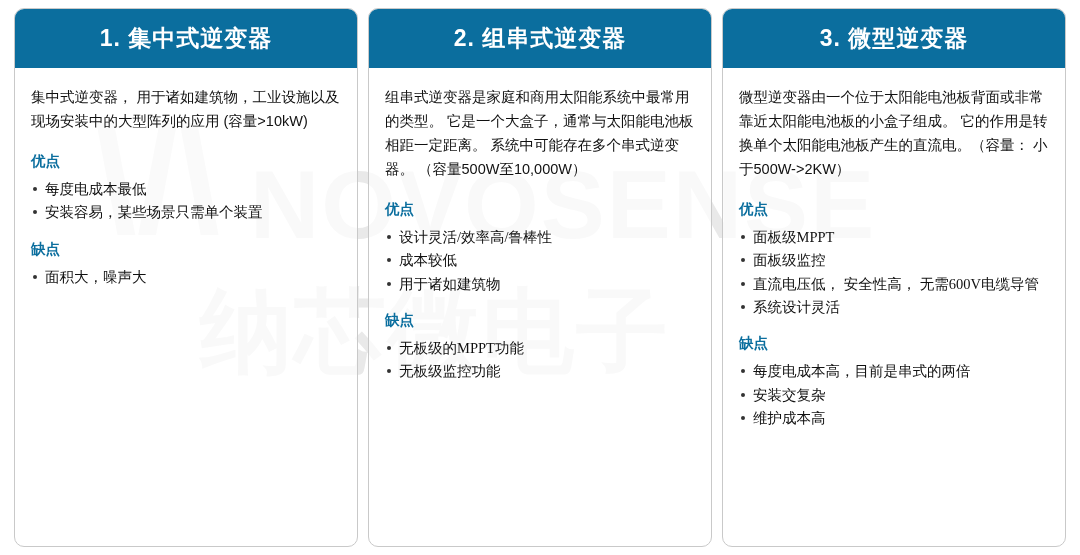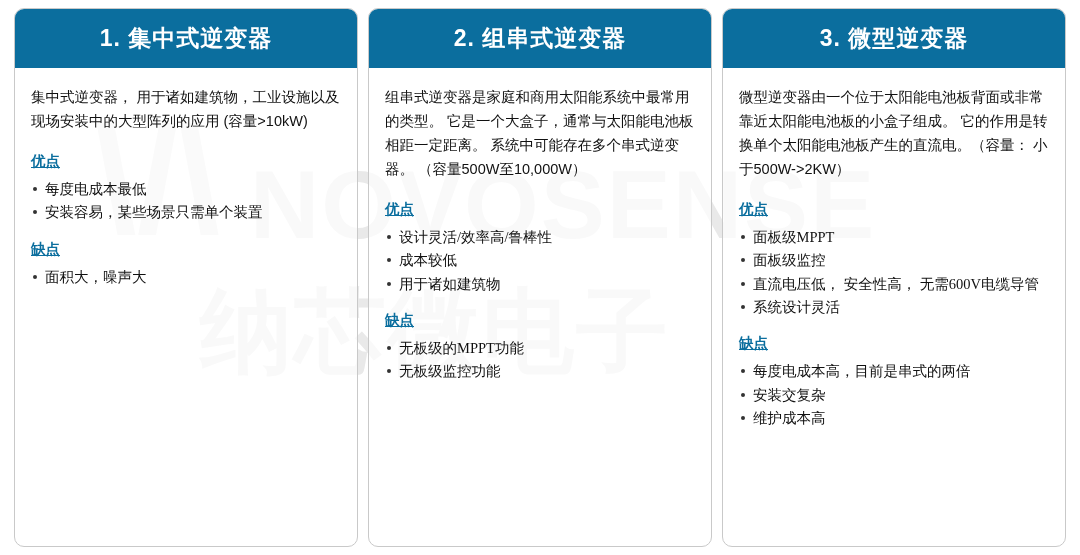--- a/index.html
+++ b/index.html
@@ -94,21 +94,20 @@
   }
 
   .intro {
     margin: 4px 0 16px 0;
     white-space: pre-wrap;
   }
 
   .section-title {
     color: #0b6e9e;
     font-weight: bold;
-    text-decoration: underline;
     font-size: 14.5px;
     margin: 14px 0 4px 0;
   }
 
   ul.bullets {
     list-style: none;
     margin: 0 0 4px 0;
     padding: 0;
     font-family: Liberation Serif, serif;
   }

